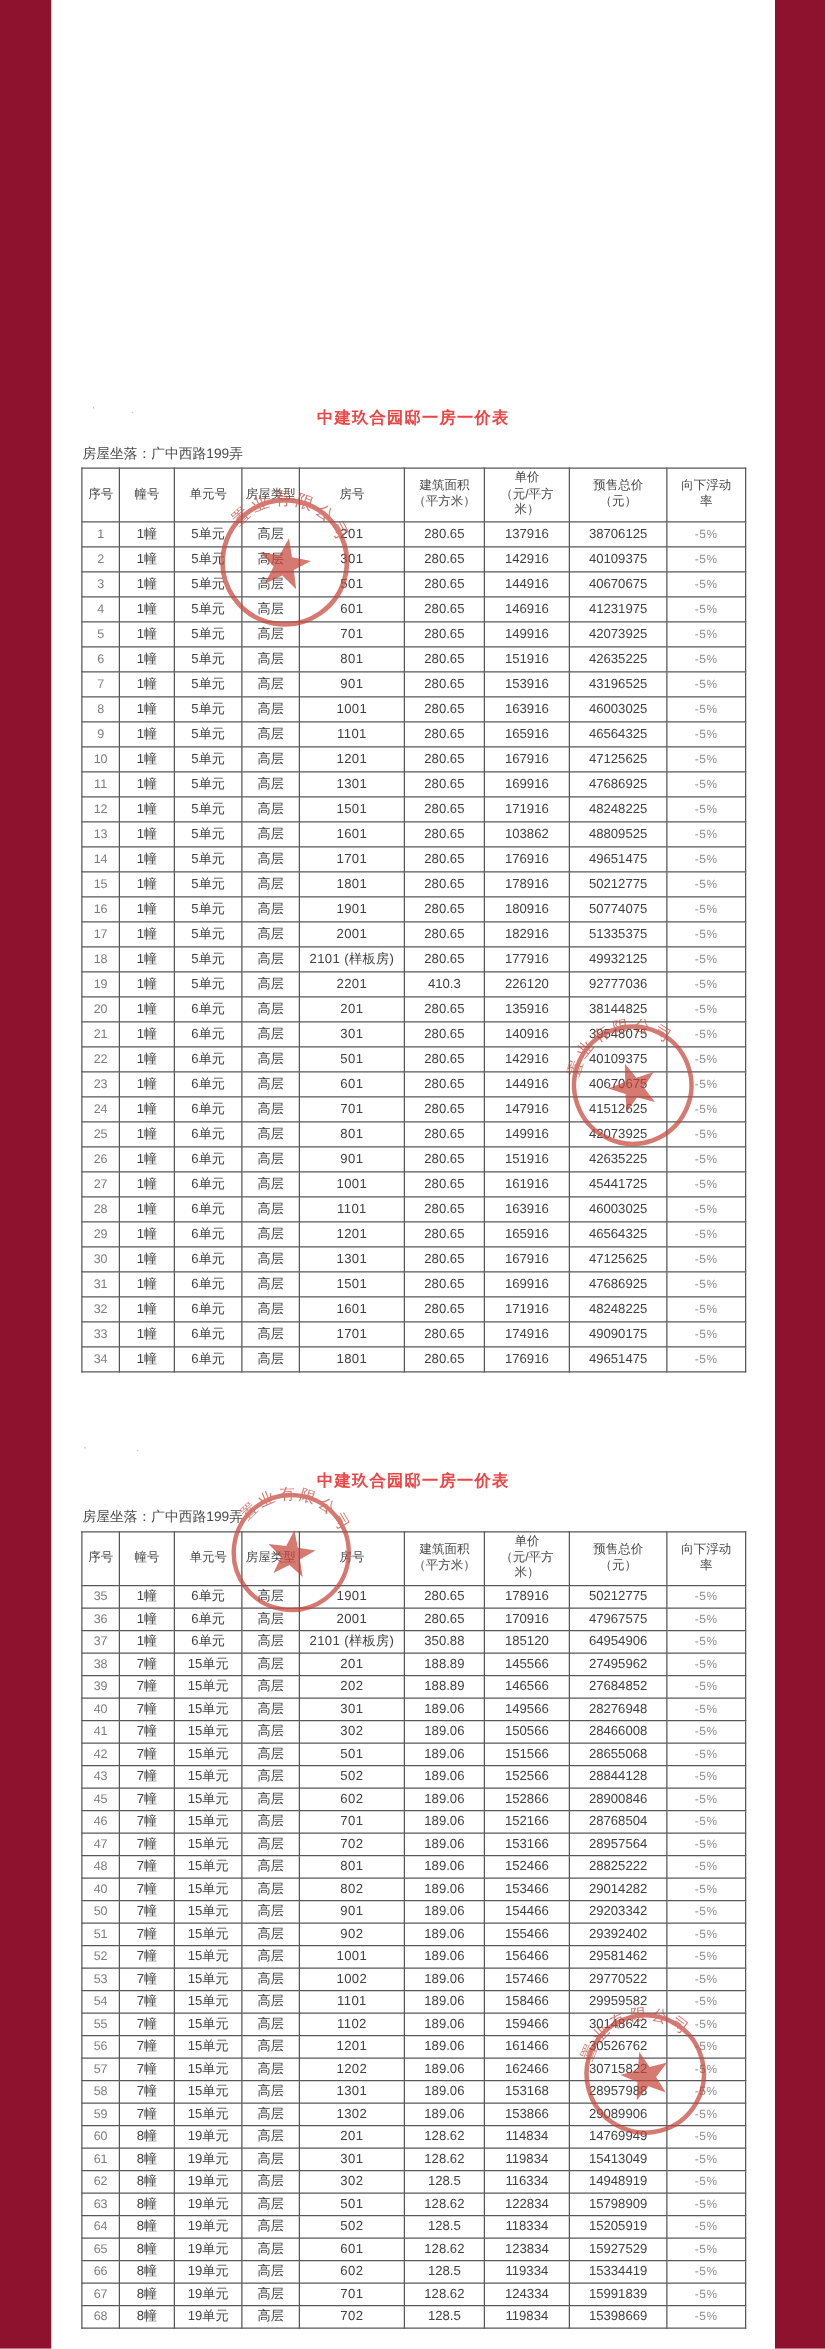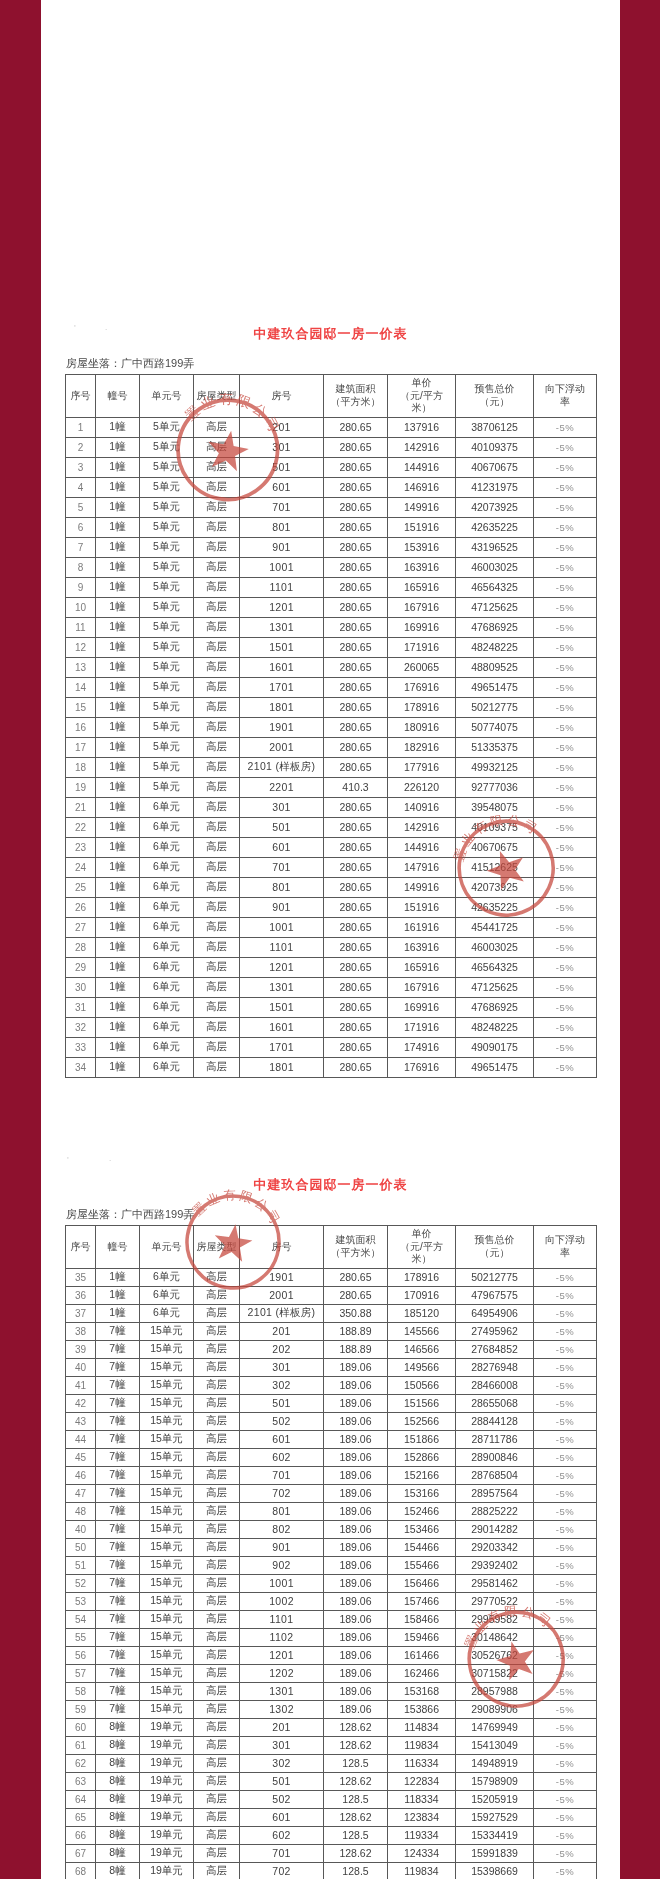--- a/index.html
+++ b/index.html
@@ -221,21 +221,21 @@
           <td class="c7">48248225</td>
           <td class="c8">-5%</td>
         </tr>
         <tr>
           <td class="c0">13</td>
           <td class="c1">1幢</td>
           <td class="c2">5单元</td>
           <td class="c3">高层</td>
           <td class="c4">1601</td>
           <td class="c5">280.65</td>
-          <td class="c6">260065</td>
+          <td class="c6">103862</td>
           <td class="c7">48809525</td>
           <td class="c8">-5%</td>
         </tr>
         <tr>
           <td class="c0">14</td>
           <td class="c1">1幢</td>
           <td class="c2">5单元</td>
           <td class="c3">高层</td>
           <td class="c4">1701</td>
           <td class="c5">280.65</td>
@@ -289,20 +289,31 @@
         </tr>
         <tr>
           <td class="c0">19</td>
           <td class="c1">1幢</td>
           <td class="c2">5单元</td>
           <td class="c3">高层</td>
           <td class="c4">2201</td>
           <td class="c5">410.3</td>
           <td class="c6">226120</td>
           <td class="c7">92777036</td>
+          <td class="c8">-5%</td>
+        </tr>
+        <tr>
+          <td class="c0">20</td>
+          <td class="c1">1幢</td>
+          <td class="c2">6单元</td>
+          <td class="c3">高层</td>
+          <td class="c4">201</td>
+          <td class="c5">280.65</td>
+          <td class="c6">135916</td>
+          <td class="c7">38144825</td>
           <td class="c8">-5%</td>
         </tr>
         <tr>
           <td class="c0">21</td>
           <td class="c1">1幢</td>
           <td class="c2">6单元</td>
           <td class="c3">高层</td>
           <td class="c4">301</td>
           <td class="c5">280.65</td>
           <td class="c6">140916</td>
@@ -580,31 +591,20 @@
         </tr>
         <tr>
           <td class="c0">43</td>
           <td class="c1">7幢</td>
           <td class="c2">15单元</td>
           <td class="c3">高层</td>
           <td class="c4">502</td>
           <td class="c5">189.06</td>
           <td class="c6">152566</td>
           <td class="c7">28844128</td>
-          <td class="c8">-5%</td>
-        </tr>
-        <tr>
-          <td class="c0">44</td>
-          <td class="c1">7幢</td>
-          <td class="c2">15单元</td>
-          <td class="c3">高层</td>
-          <td class="c4">601</td>
-          <td class="c5">189.06</td>
-          <td class="c6">151866</td>
-          <td class="c7">28711786</td>
           <td class="c8">-5%</td>
         </tr>
         <tr>
           <td class="c0">45</td>
           <td class="c1">7幢</td>
           <td class="c2">15单元</td>
           <td class="c3">高层</td>
           <td class="c4">602</td>
           <td class="c5">189.06</td>
           <td class="c6">152866</td>

